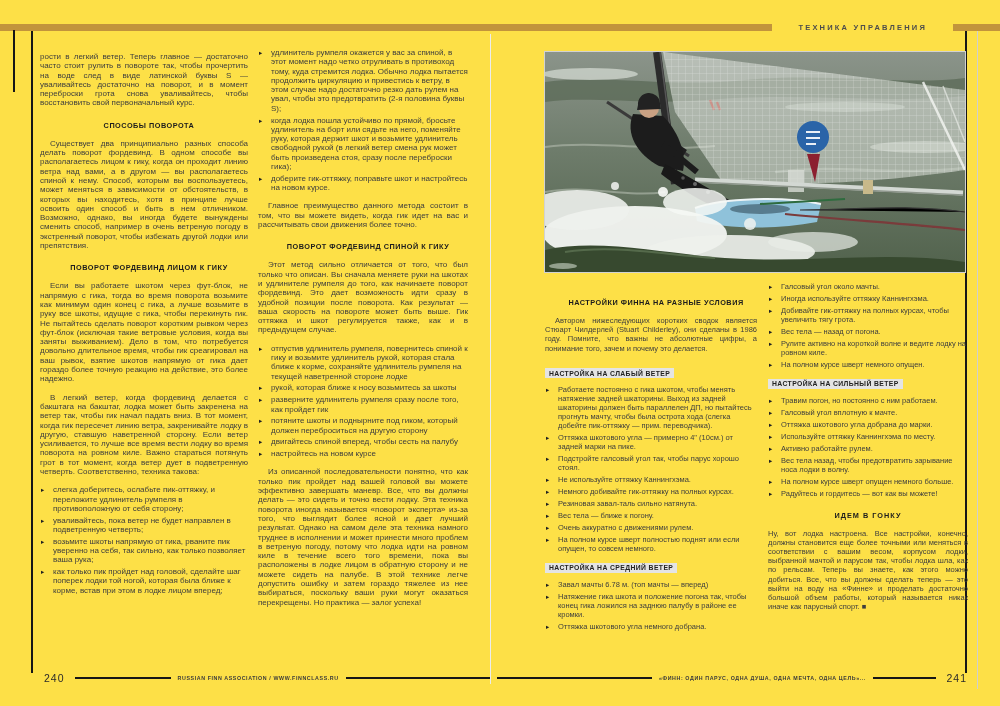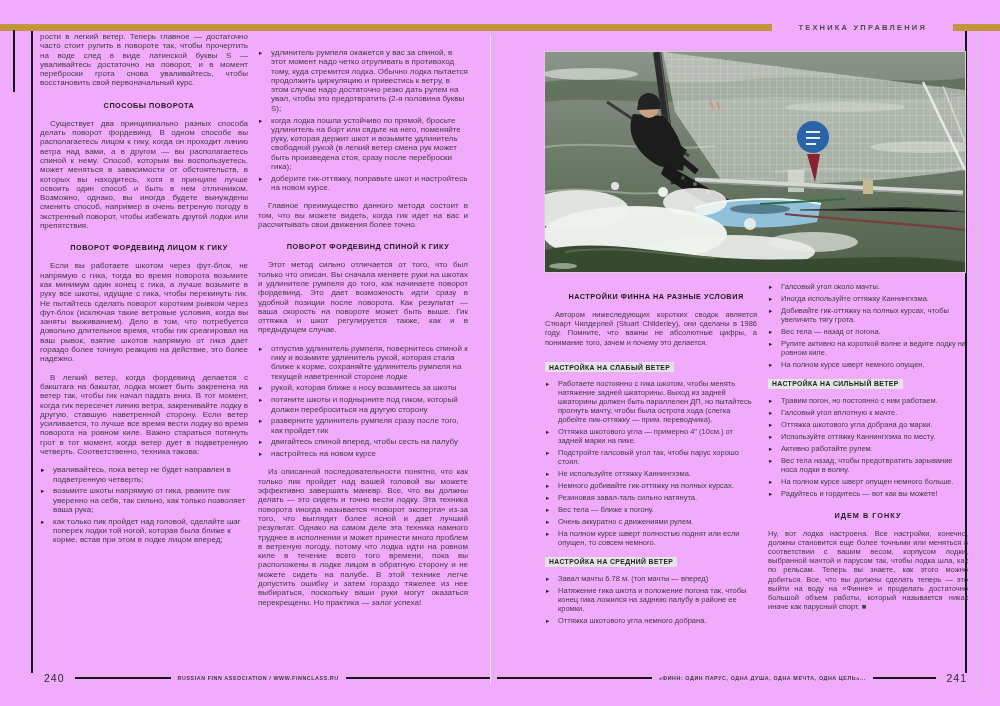--- a/index.html
+++ b/index.html
@@ -1,16 +1,16 @@
 <!DOCTYPE html>
 <html><head>
 <meta charset="utf-8">
 <style>
   html,body{margin:0;padding:0;background:#ffffff;}
-  #spread{position:relative;width:1000px;height:706px;background:#f0abfc;overflow:hidden;
+  #spread{position:relative;width:1000px;height:706px;background:#fde047;overflow:hidden;
           font-family:"Liberation Sans", sans-serif;color:#3b3b3b;}
 
   
   #topband{position:absolute;left:0;top:21px;width:1000px;height:13px;display:flex;align-items:center;}
   .goldbar{height:7px;background:#c2943c;}
   .goldbar.left{flex:1;}
   .goldbar.right{flex:0 0 47px;}
   #runhead{padding:0 26px;font-size:7.5px;font-weight:bold;letter-spacing:2.2px;color:#4c4c4c;white-space:nowrap;}
 
   
@@ -53,44 +53,44 @@
     <div id="runhead">ТЕХНИКА УПРАВЛЕНИЯ</div>
     <div class="goldbar right"></div>
   </div>
 
   <div class="vrule" style="left:31px;top:31px;height:642px;"></div>
   <div class="vrule" style="left:965px;top:31px;height:642px;"></div>
   <div class="vrule" style="left:13px;top:30px;height:62px;width:1.5px;"></div>
   <div class="fold" style="left:490px;top:34px;height:650px;"></div>
   <div class="edge" style="left:977px;top:31px;height:658px;"></div>
 
-  <div class="col" style="left:40px;top:32px;width:208px;height:625px;overflow:hidden;">
+  <div class="col" style="left:40px;top:52px;width:208px;height:625px;overflow:hidden;">
     <p class="para noind">рости в легкий ветер. Теперь главное — достаточно часто стоит рулить в повороте так, чтобы прочертить на воде след в виде латинской буквы S — уваливайтесь достаточно на поворот, и в момент переброски грота снова уваливайтесь, чтобы восстановить свой первоначальный курс.</p>
     <div class="head">СПОСОБЫ ПОВОРОТА</div>
     <p class="para">Существует два принципиально разных способа делать поворот фордевинд. В одном способе вы располагаетесь лицом к гику, когда он проходит линию ветра над вами, а в другом — вы располагаетесь спиной к нему. Способ, которым вы воспользуетесь, может меняться в зависимости от обстоятельств, в которых вы находитесь, хотя в принципе лучше освоить один способ и быть в нем отличником. Возможно, однако, вы иногда будете вынуждены сменить способ, например в очень ветреную погоду в экстренный поворот, чтобы избежать другой лодки или препятствия.</p>
     <div class="head">ПОВОРОТ ФОРДЕВИНД ЛИЦОМ К ГИКУ</div>
     <p class="para">Если вы работаете шкотом через фут-блок, не напрямую с гика, тогда во время поворота возьмите как минимум один конец с гика, а лучше возьмите в руку все шкоты, идущие с гика, чтобы перекинуть гик. Не пытайтесь сделать поворот коротким рывком через фут-блок (исключая такие ветровые условия, когда вы заняты выживанием). Дело в том, что потребуется довольно длительное время, чтобы гик среагировал на ваш рывок, взятие шкотов напрямую от гика дает гораздо более точную реакцию на действие, это более надежно.</p>
     <p class="para">В легкий ветер, когда фордевинд делается с бакштага на бакштаг, лодка может быть закренена на ветер так, чтобы гик начал падать вниз. В тот момент, когда гик пересечет линию ветра, закренивайте лодку в другую, ставшую наветренной сторону. Если ветер усиливается, то лучше все время вести лодку во время поворота на ровном киле. Важно стараться потянуть грот в тот момент, когда ветер дует в подветренную четверть. Соответственно, техника такова:</p>
-    <div class="li"><span class="mk">▸</span></div>
+    <div class="li"><span class="mk">▸</span><span>слегка доберитесь, ослабьте пик-оттяжку, и переложите удлинитель румпеля в противоположную от себя сторону;</span></div>
     <div class="li"><span class="mk">▸</span><span>уваливайтесь, пока ветер не будет направлен в подветренную четверть;</span></div>
     <div class="li"><span class="mk">▸</span><span>возьмите шкоты напрямую от гика, рваните пик уверенно на себя, так сильно, как только позволяет ваша рука;</span></div>
     <div class="li"><span class="mk">▸</span><span>как только пик пройдет над головой, сделайте шаг поперек лодки той ногой, которая была ближе к корме, встав при этом в лодке лицом вперед;</span></div>
   </div>
 
   <div class="col" style="left:258px;top:48px;width:210px;height:625px;overflow:hidden;">
     <div class="li"><span class="mk">▸</span><span>удлинитель румпеля окажется у вас за спиной, в этот момент надо четко отруливать в противоход тому, куда стремится лодка. Обычно лодка пытается продолжить циркуляцию и привестись к ветру, в этом случае надо достаточно резко дать рулем на увал, чтобы это предотвратить (2-я половина буквы S);</span></div>
     <div class="li"><span class="mk">▸</span><span>когда лодка пошла устойчиво по прямой, бросьте удлинитель на борт или сядьте на него, поменяйте руку, которая держит шкот и возьмите удлинитель свободной рукой (в легкий ветер смена рук может быть произведена стоя, сразу после переброски гика);</span></div>
     <div class="li"><span class="mk">▸</span><span>доберите гик-оттяжку, поправьте шкот и настройтесь на новом курсе.</span></div>
     <p class="para" style="margin-top:9px;">Главное преимущество данного метода состоит в том, что вы можете видеть, когда гик идет на вас и рассчитывать свои движения более точно.</p>
     <div class="head">ПОВОРОТ ФОРДЕВИНД СПИНОЙ К ГИКУ</div>
     <p class="para">Этот метод сильно отличается от того, что был только что описан. Вы сначала меняете руки на шкотах и удлинителе румпеля до того, как начинаете поворот фордевинд. Это дает возможность идти сразу в удобной позиции после поворота. Как результат — ваша скорость на повороте может быть выше. Гик оттяжка и шкот регулируется также, как и в предыдущем случае.</p>
     <div class="li"><span class="mk">▸</span><span>отпустив удлинитель румпеля, повернитесь спиной к гику и возьмите удлинитель рукой, которая стала ближе к корме, сохраняйте удлинитель румпеля на текущей наветренной стороне лодке</span></div>
     <div class="li"><span class="mk">▸</span><span>рукой, которая ближе к носу возьмитесь за шкоты</span></div>
+    <div class="li"><span class="mk">▸</span><span>разверните удлинитель румпеля сразу после того, как пройдет гик</span></div>
     <div class="li"><span class="mk">▸</span><span>потяните шкоты и поднырните под гиком, который должен переброситься на другую сторону</span></div>
-    <div class="li"><span class="mk">▸</span><span>разверните удлинитель румпеля сразу после того, как пройдет гик</span></div>
     <div class="li"><span class="mk">▸</span><span>двигайтесь спиной вперед, чтобы сесть на палубу</span></div>
     <div class="li"><span class="mk">▸</span><span>настройтесь на новом курсе</span></div>
     <p class="para" style="margin-top:9px;">Из описанной последовательности понятно, что как только пик пройдет над вашей головой вы можете эффективно завершать маневр. Все, что вы должны делать — это сидеть и точно вести лодку. Эта техника поворота иногда называется «поворот эксперта» из-за того, что выглядит более ясной и дает лучший результат. Однако на самом деле эта техника намного труднее в исполнении и может принести много проблем в ветреную погоду, потому что лодка идти на ровном киле в течение всего того времени, пока вы расположены в лодке лицом в обратную сторону и не можете сидеть на палубе. В этой технике легче допустить ошибку и затем гораздо тяжелее из нее выбираться, поскольку ваши руки могут оказаться перекрещены. Но практика — залог успеха!</p>
   </div>
 
   <div id="photo">
     <svg viewBox="0 0 420 220" preserveAspectRatio="none">
       <defs>
         <linearGradient id="water" x1="0" y1="0" x2="0" y2="1">
           <stop offset="0" stop-color="#8b948a"></stop>
@@ -162,21 +162,21 @@
           <circle cx="205" cy="172" r="6" fill="#f1f3f0" opacity="0.85"></circle>
       </g>
       <g>
         <path d="M0,198 C55,186 120,202 180,206 C260,212 340,198 420,210 L420,220 L0,220 Z" fill="#37492f"></path>
         <path d="M20,200 C70,192 120,203 170,206" stroke="#5d7352" stroke-width="2" fill="none" opacity="0.8"></path>
         <ellipse cx="18" cy="214" rx="14" ry="3" fill="#cfd8cb" opacity="0.6"></ellipse>
       </g>
     </svg>
   </div>
 
-  <div class="col rp" style="left:545px;top:292px;width:212px;height:388px;overflow:hidden;">
+  <div class="col rp" style="left:545px;top:298px;width:212px;height:388px;overflow:hidden;">
     <div class="head first">НАСТРОЙКИ ФИННА НА РАЗНЫЕ УСЛОВИЯ</div>
     <p class="para">Автором нижеследующих коротких сводок является Стюарт Чилдерлей (Stuart Childerley), они сделаны в 1986 году. Помните, что важны не абсолютные цифры, а понимание того, зачем и почему это делается.</p>
     <div><span class="subhead">НАСТРОЙКА НА СЛАБЫЙ ВЕТЕР</span></div>
     <div class="li"><span class="mk">▸</span><span>Работаете постоянно с гика шкотом, чтобы менять натяжение задней шкаторины. Выход из задней шкаторины должен быть параллелен ДП, но пытайтесь прогнуть мачту, чтобы была острота хода (слегка добейте пик-оттяжку — прим. переводчика).</span></div>
     <div class="li"><span class="mk">▸</span><span>Оттяжка шкотового угла — примерно 4" (10см.) от задней марки на пике.</span></div>
     <div class="li"><span class="mk">▸</span><span>Подстройте галсовый угол так, чтобы парус хорошо стоял.</span></div>
     <div class="li"><span class="mk">▸</span><span>Не используйте оттяжку Каннингхэма.</span></div>
     <div class="li"><span class="mk">▸</span><span>Немного добивайте гик-оттяжку на полных курсах.</span></div>
     <div class="li"><span class="mk">▸</span><span>Резиновая завал-таль сильно натянута.</span></div>
     <div class="li"><span class="mk">▸</span><span>Вес тела — ближе к погону.</span></div>

